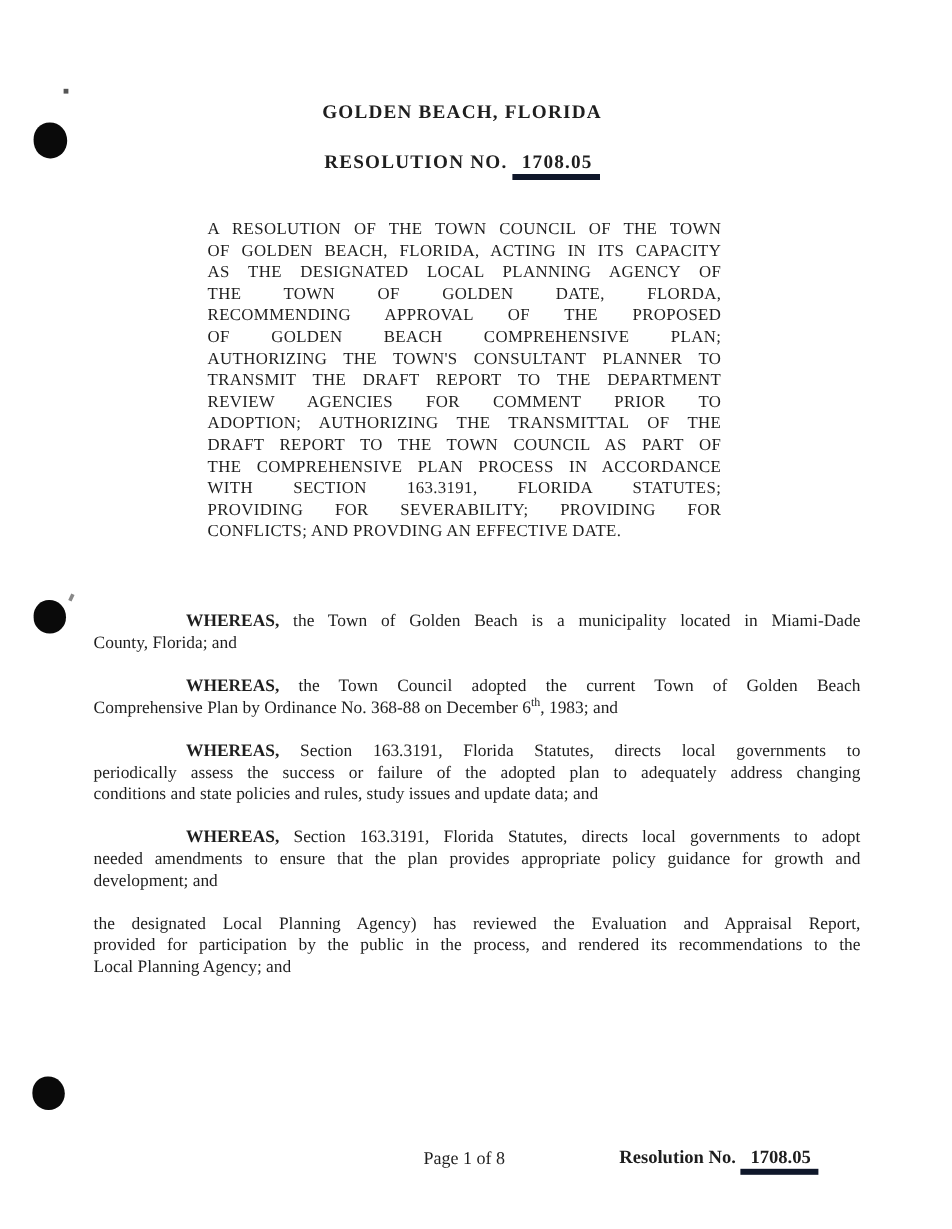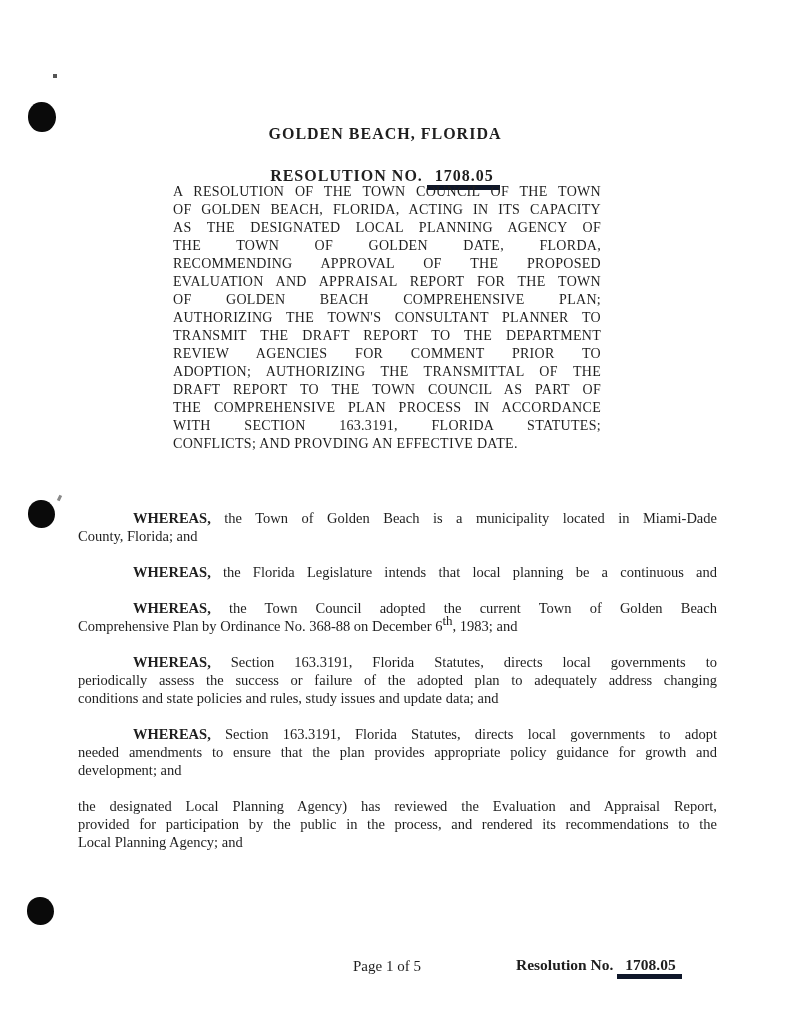--- a/index.html
+++ b/index.html
@@ -6,36 +6,36 @@
   .page{
     position:relative;
     width:793px;height:1024px;
     background:#ffffff;
     color:#1e1e1e;
     font-family:"Liberation Serif","DejaVu Serif",serif;
     overflow:hidden;
   }
   .punch{position:absolute;background:#0a0a0a;border-radius:48% 52% 50% 50%;}
   .speck{position:absolute;background:#555;}
-  .header{position:absolute;top:84px;left:0;width:770px;text-align:center;line-height:19px;margin-top:40px;}
+  .header{position:absolute;top:84px;left:0;width:770px;text-align:center;line-height:19px;}
   .h-town{font-weight:bold;font-size:16px;letter-spacing:1px;}
   .h-res{font-weight:bold;font-size:16px;letter-spacing:1px;margin-top:23px;}
   .num-underline{border-bottom:5px solid #0f172a;padding:0 6px 1px 8px;margin-left:4px;}
   .block{
     position:absolute;left:173px;top:183px;width:428px;
     font-size:14px;line-height:18px;letter-spacing:0.3px;
   }
   .body-text{position:absolute;left:78px;top:509px;width:639px;font-size:14.5px;line-height:18px;}
   .para{margin-top:18px;}
   .para:first-child{margin-top:0;}
   .tline{text-align:justify;text-align-last:justify;}
   .tline.last{text-align-last:left;}
   .tline.indent{padding-left:55px;}
-  .b{font-weight:bold;}
-  sup{font-size:13px;line-height:0;}
+  .b{font-weight:bold;margin-left:22px;}
+  sup{font-size:10px;line-height:0;}
   .footer-page{position:absolute;left:353px;top:958px;font-size:15px;}
   .footer-res{position:absolute;left:516px;top:956px;font-size:15.5px;font-weight:bold;}
 </style>
 </head>
 <body>
 
 <div class="page">
 
   <div class="speck" style="left:53px;top:74px;width:4px;height:4px;"></div>
   <div class="punch" style="left:28px;top:102px;width:28px;height:30px;"></div>
@@ -49,39 +49,38 @@
       <span>RESOLUTION NO.</span><span class="num-underline">1708.05</span>
     </div>
   </div>
 
   <div class="block">
       <div class="tline"><span>A RESOLUTION OF THE TOWN COUNCIL OF THE TOWN</span></div>
       <div class="tline"><span>OF GOLDEN BEACH, FLORIDA, ACTING IN ITS CAPACITY</span></div>
       <div class="tline"><span>AS THE DESIGNATED LOCAL PLANNING AGENCY OF</span></div>
       <div class="tline"><span>THE TOWN OF GOLDEN DATE, FLORDA,</span></div>
       <div class="tline"><span>RECOMMENDING APPROVAL OF THE PROPOSED</span></div>
-      <div class="tline"><span>EVALUATION AND APPRAISAL REPORT FOR THE TOWN</span></div>
       <div class="tline"><span>OF GOLDEN BEACH COMPREHENSIVE PLAN;</span></div>
       <div class="tline"><span>AUTHORIZING THE TOWN'S CONSULTANT PLANNER TO</span></div>
       <div class="tline"><span>TRANSMIT THE DRAFT REPORT TO THE DEPARTMENT</span></div>
       <div class="tline"><span>REVIEW AGENCIES FOR COMMENT PRIOR TO</span></div>
       <div class="tline"><span>ADOPTION; AUTHORIZING THE TRANSMITTAL OF THE</span></div>
       <div class="tline"><span>DRAFT REPORT TO THE TOWN COUNCIL AS PART OF</span></div>
       <div class="tline"><span>THE COMPREHENSIVE PLAN PROCESS IN ACCORDANCE</span></div>
       <div class="tline"><span>WITH SECTION 163.3191, FLORIDA STATUTES;</span></div>
+      <div class="tline"><span>PROVIDING FOR SEVERABILITY; PROVIDING FOR</span></div>
       <div class="tline last"><span>CONFLICTS; AND PROVDING AN EFFECTIVE DATE.</span></div>
     </div>
 
   <div class="body-text">
       <div class="para">
         <div class="tline indent"><span class="b">WHEREAS,</span><span> the Town of Golden Beach is a municipality located in Miami-Dade</span></div>
         <div class="tline last"><span>County, Florida; and</span></div>
       </div>
       <div class="para">
-        <div class="tline indent"><span class="b">WHEREAS,</span><span> the Florida Legislature intends that local planning be a continuous and</span></div>
       </div>
       <div class="para">
         <div class="tline indent"><span class="b">WHEREAS,</span><span> the Town Council adopted the current Town of Golden Beach</span></div>
         <div class="tline last"><span>Comprehensive Plan by Ordinance No. 368-88 on December 6</span><sup>th</sup><span>, 1983; and</span></div>
       </div>
       <div class="para">
         <div class="tline indent"><span class="b">WHEREAS,</span><span> Section 163.3191, Florida Statutes, directs local governments to</span></div>
         <div class="tline"><span>periodically assess the success or failure of the adopted plan to adequately address changing</span></div>
         <div class="tline last"><span>conditions and state policies and rules, study issues and update data; and</span></div>
       </div>
@@ -90,18 +89,18 @@
         <div class="tline"><span>needed amendments to ensure that the plan provides appropriate policy guidance for growth and</span></div>
         <div class="tline last"><span>development; and</span></div>
       </div>
       <div class="para">
         <div class="tline"><span>the designated Local Planning Agency) has reviewed the Evaluation and Appraisal Report,</span></div>
         <div class="tline"><span>provided for participation by the public in the process, and rendered its recommendations to the</span></div>
         <div class="tline last"><span>Local Planning Agency; and</span></div>
       </div>
     </div>
 
-  <div class="footer-page">Page 1 of 5</div>
+  <div class="footer-page">Page 1 of 8</div>
   <div class="footer-res">
     <span>Resolution No.</span><span class="num-underline">1708.05</span>
   </div>
 
 </div>
 
 </body></html>

